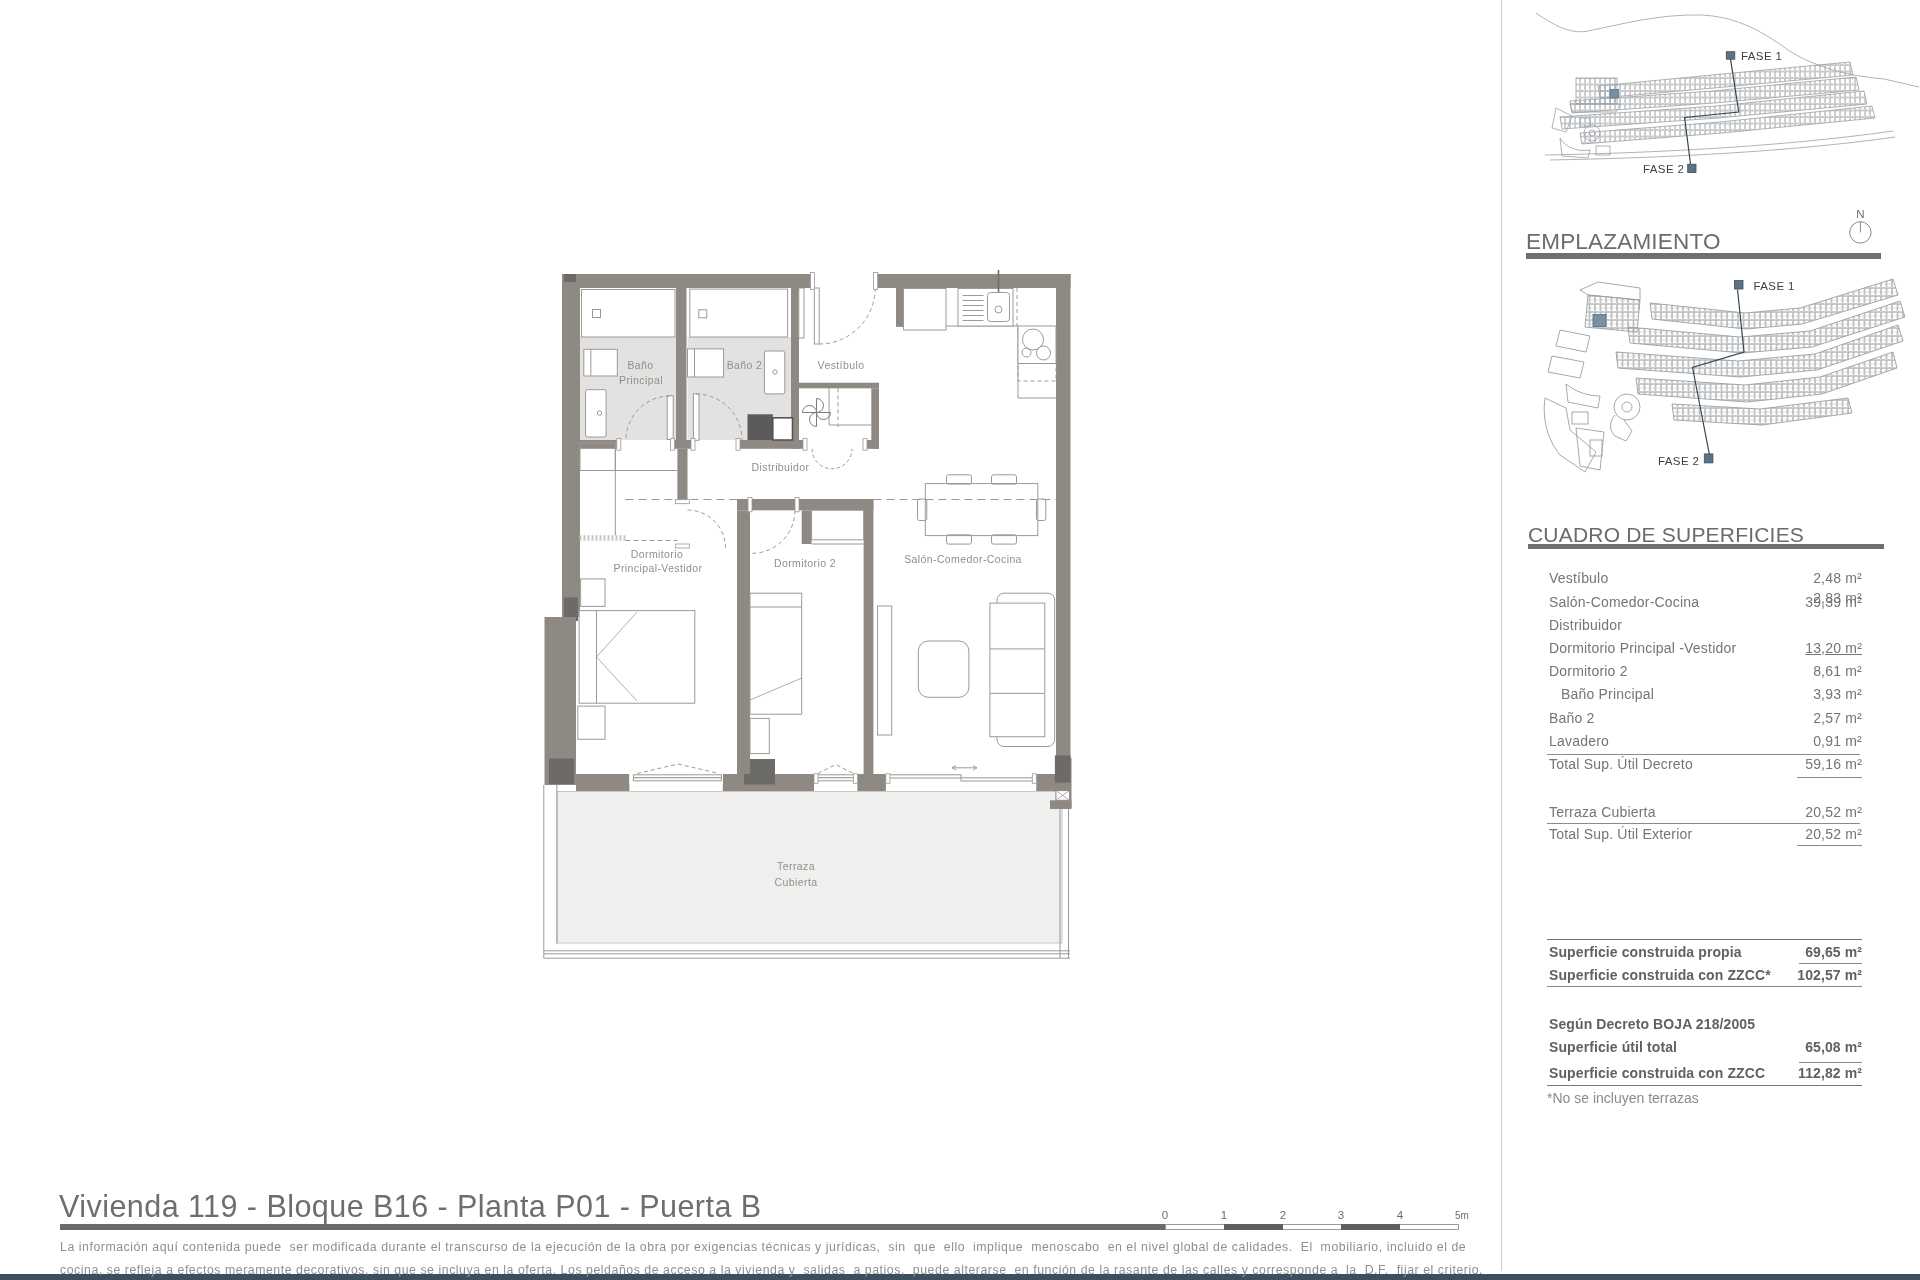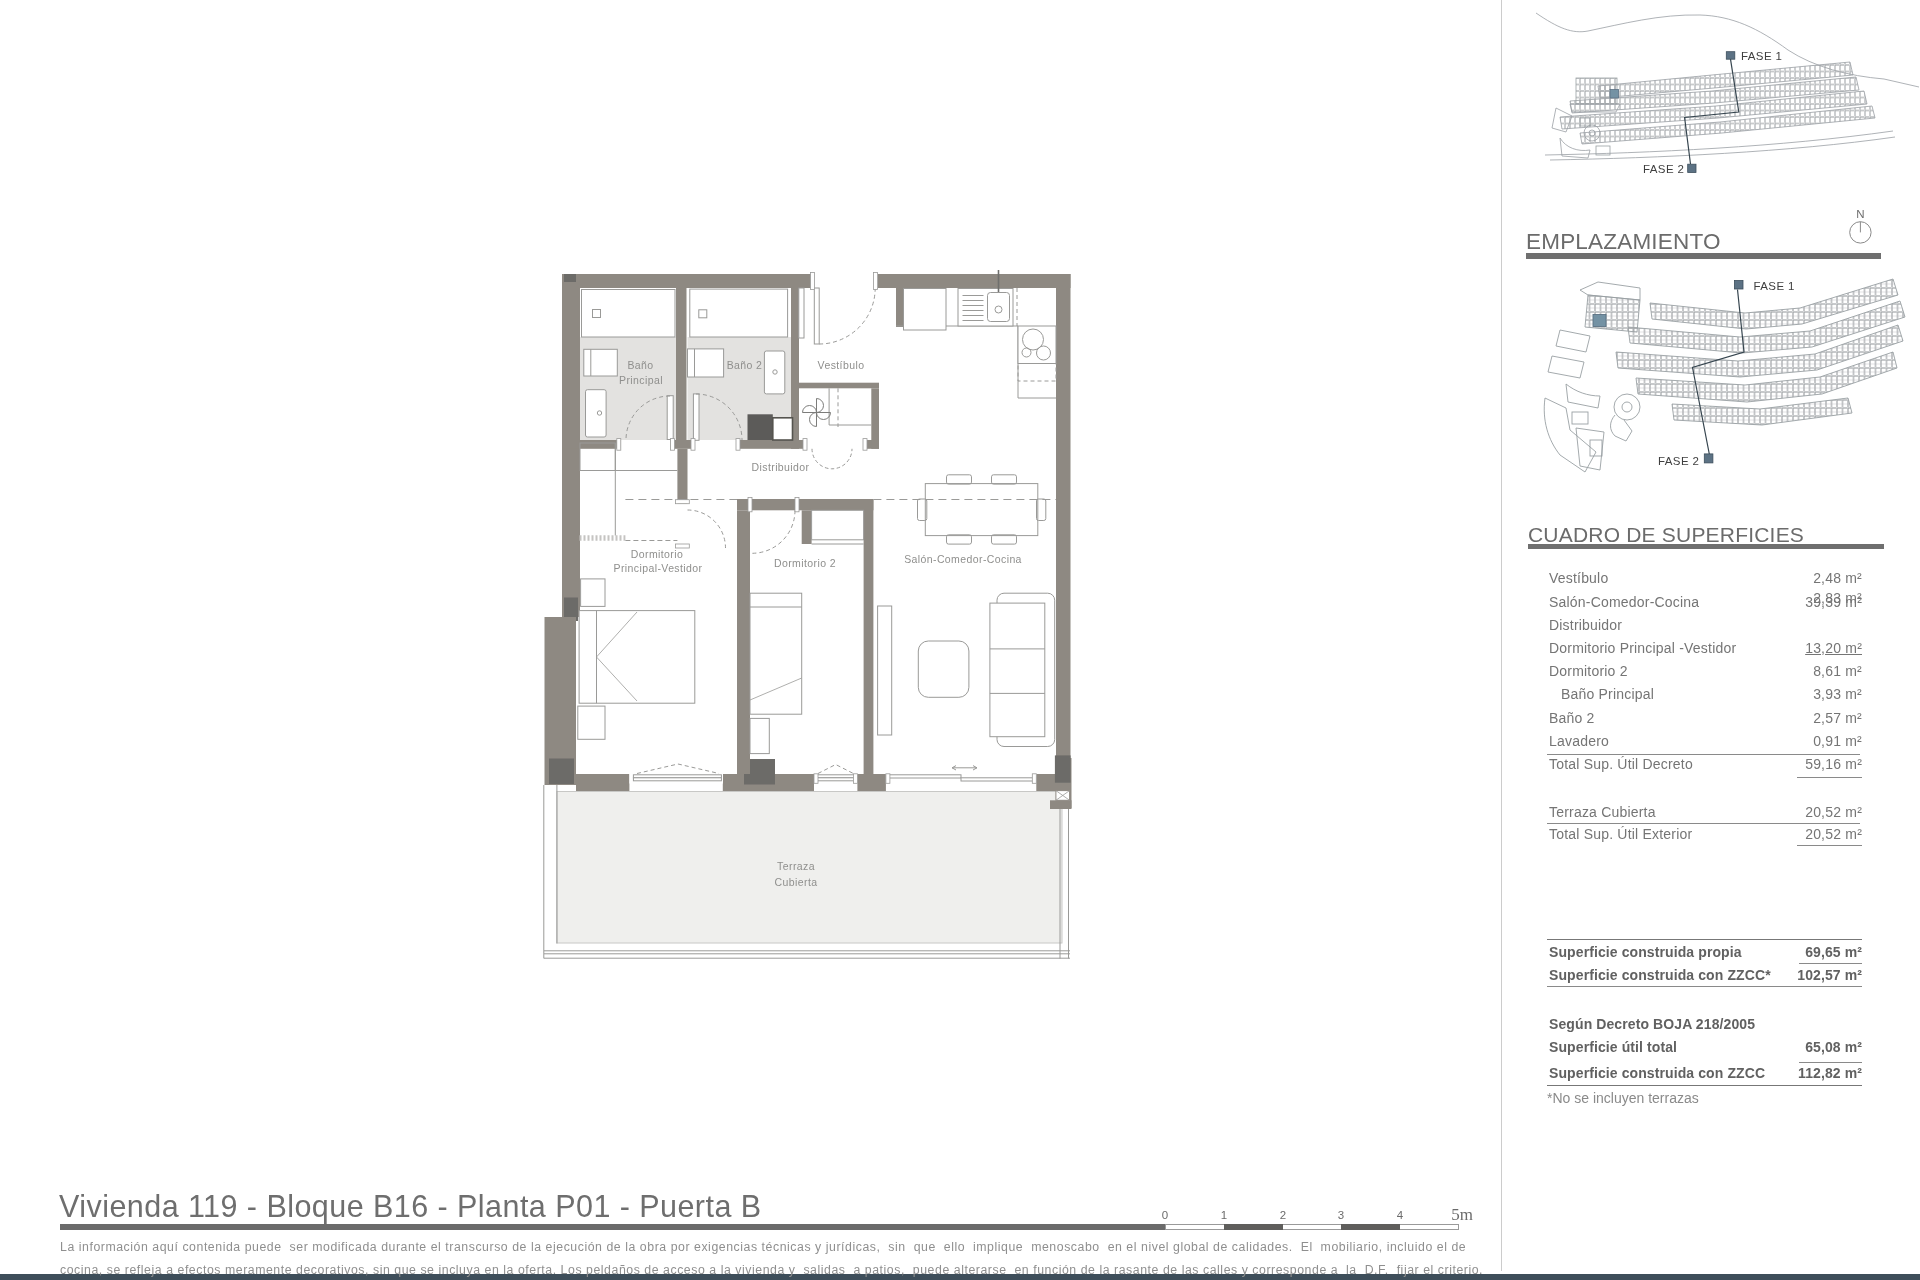--- a/index.html
+++ b/index.html
@@ -656,14 +656,14 @@
 
   <div class="abs" style="left:1224px;top:1223.5px;width:59px;height:6px;background:#5f5e5c"></div>
 
   <div class="abs" style="left:1341px;top:1223.5px;width:59px;height:6px;background:#5f5e5c"></div>
 
   <div class="abs ctr" style="left:1165px;top:1215px;font-size:11.5px;color:#6b6b6b;">0</div>
   <div class="abs ctr" style="left:1224px;top:1215px;font-size:11.5px;color:#6b6b6b;">1</div>
   <div class="abs ctr" style="left:1283px;top:1215px;font-size:11.5px;color:#6b6b6b;">2</div>
   <div class="abs ctr" style="left:1341px;top:1215px;font-size:11.5px;color:#6b6b6b;">3</div>
   <div class="abs ctr" style="left:1400px;top:1215px;font-size:11.5px;color:#6b6b6b;">4</div>
-  <div class="abs ctr" style="left:1462px;top:1215px;font-size:17px;color:#6b6b6b;font-family:Liberation Serif, serif;">5m</div>
+  <div class="abs ctr" style="left:1462px;top:1215px;font-size:10px;color:#6b6b6b;">5m</div>
 </div>
 
 </body></html>

